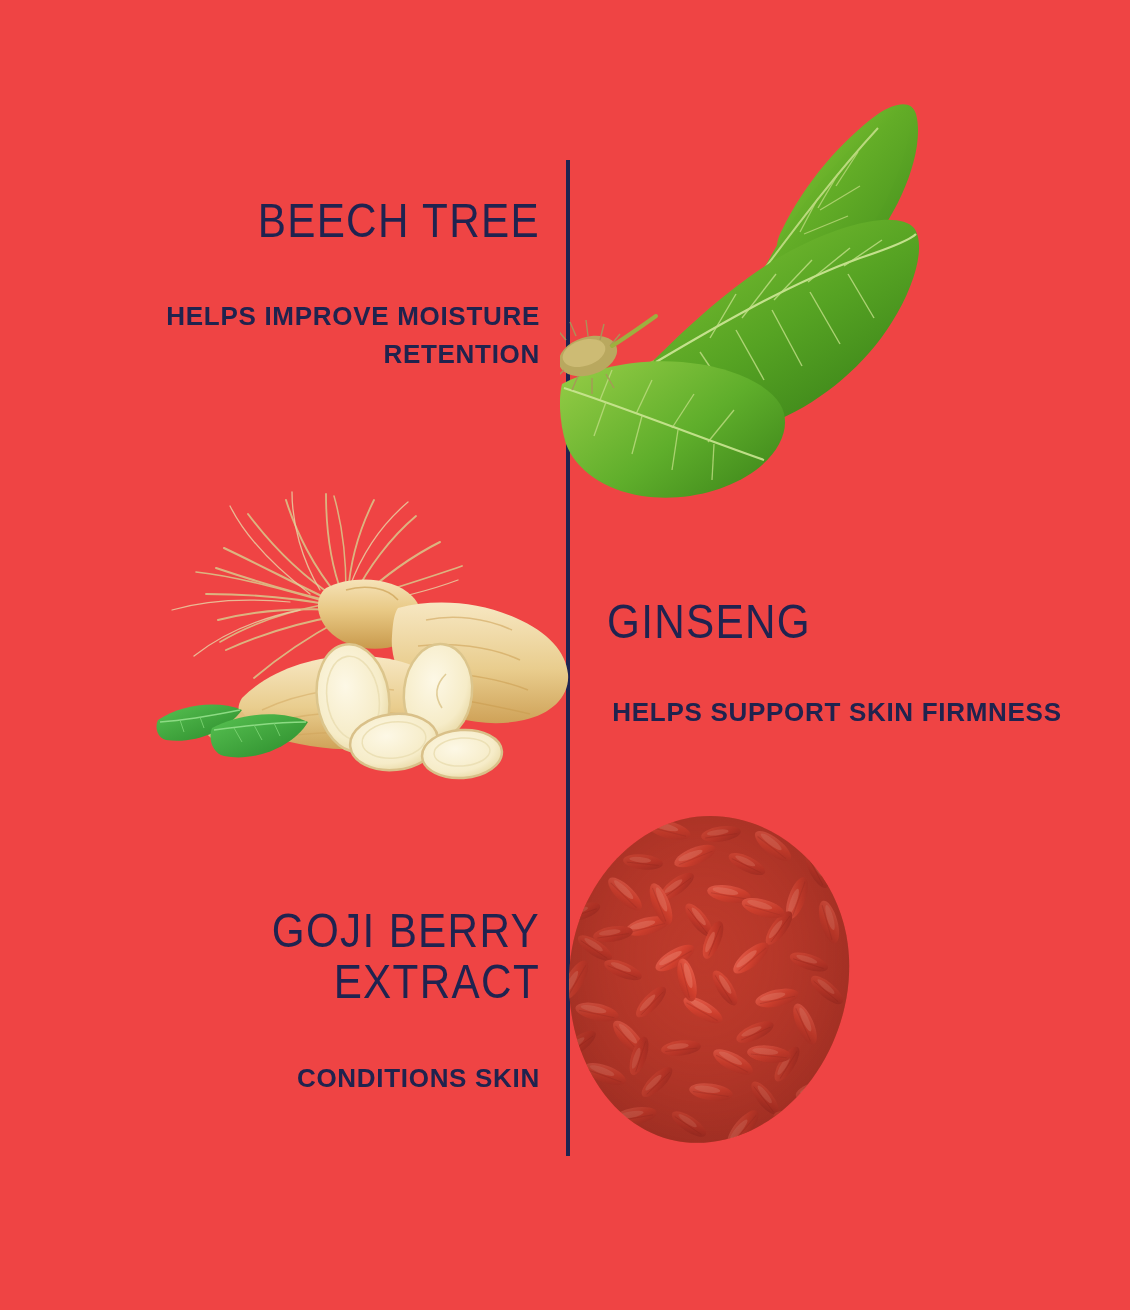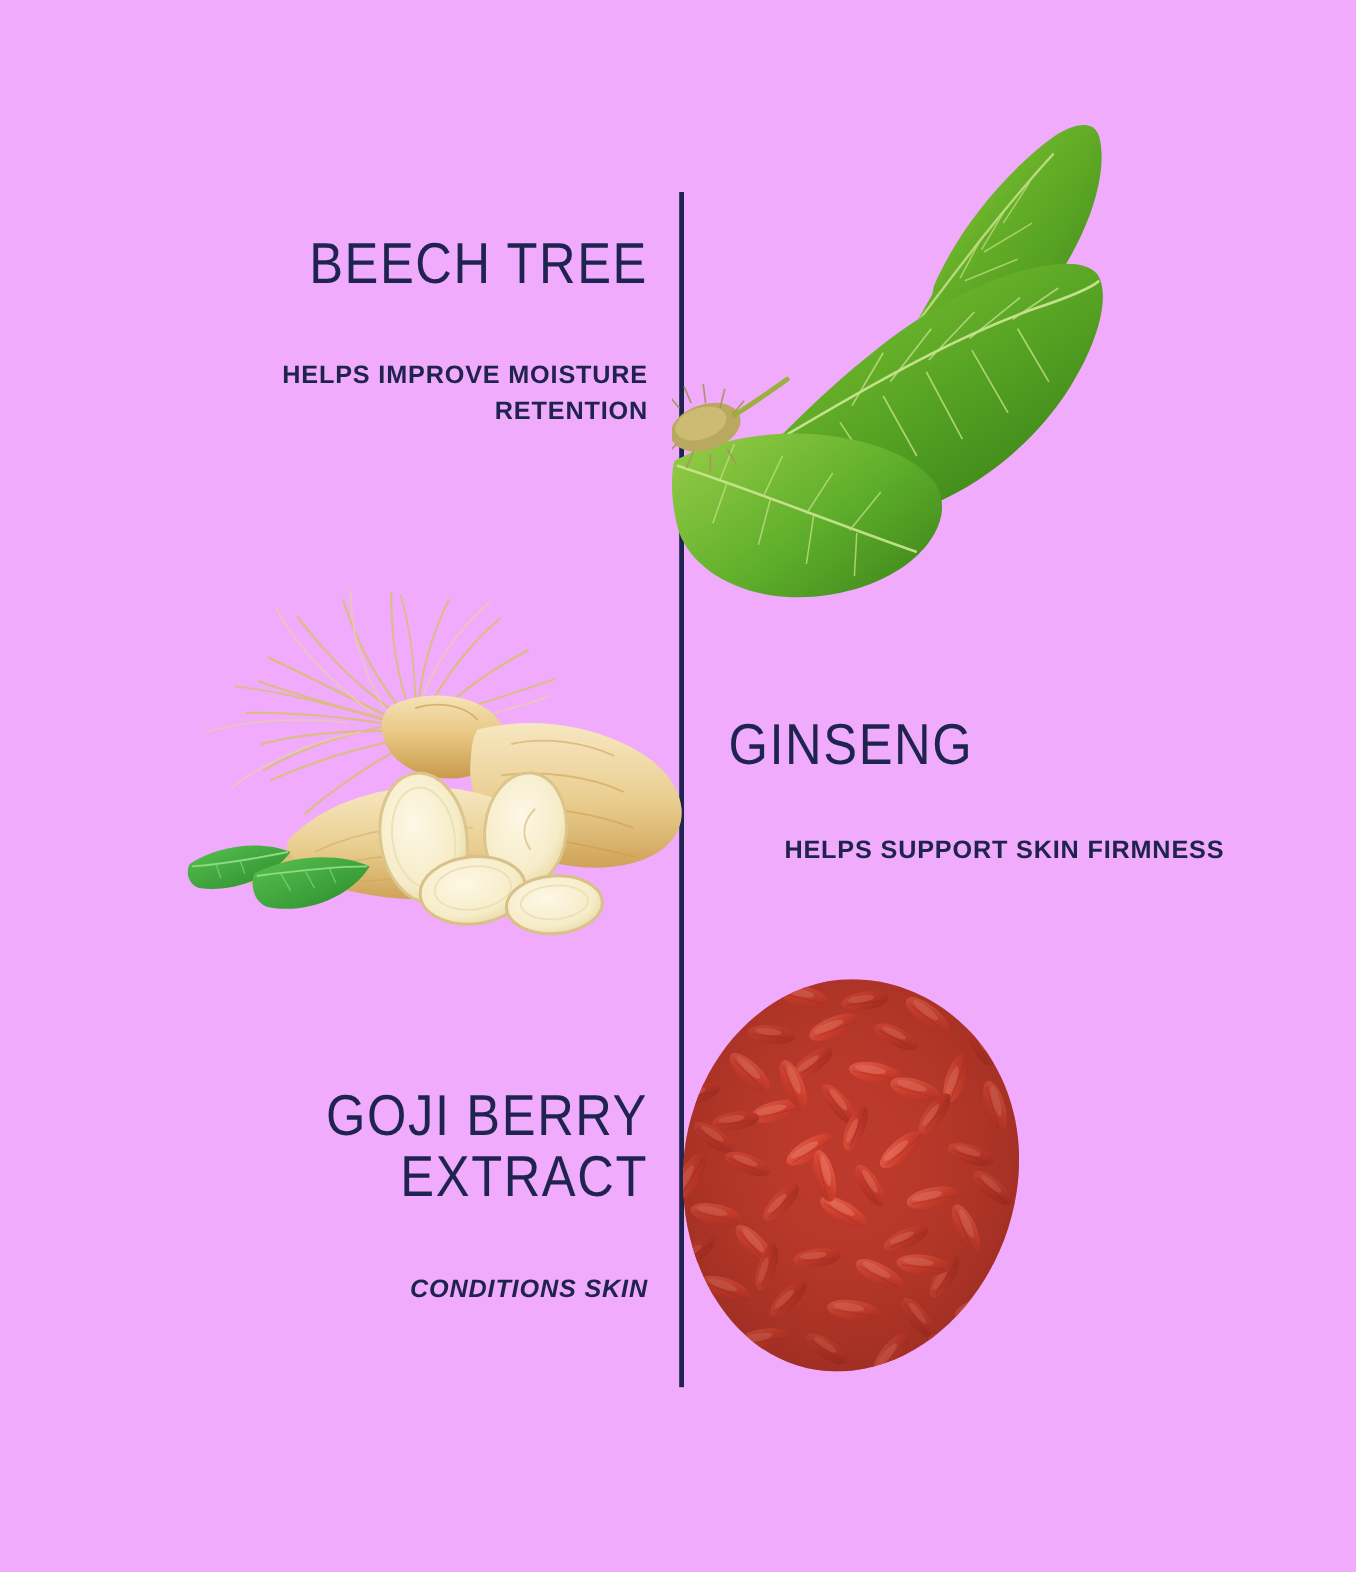--- a/index.html
+++ b/index.html
@@ -8,21 +8,21 @@
     padding: 0;
     background: #ffffff;
   }
   body {
     font-family: "Liberation Sans", sans-serif;
   }
   #stage {
     position: relative;
     width: 1130px;
     height: 1310px;
-    background: #f0abfc;
+    background: #ef4444;
     overflow: hidden;
   }
 
   
   .divider {
     position: absolute;
     left: 566px;
     top: 160px;
     width: 4px;
     height: 996px;
@@ -42,21 +42,21 @@
     transform: scaleX(0.88);
   }
   .ingredient-sub {
     position: absolute;
     margin: 0;
     font-family: "Liberation Sans", sans-serif;
     font-weight: 700;
     color: #20234e;
     letter-spacing: 0.7px;
     line-height: 1.45;
-    font-size: 21px;
+    font-size: 26px;
   }
 
   
   .beech-title {
     left: 150px;
     top: 196px;
     width: 390px;
     text-align: right;
     transform-origin: right center;
     font-size: 48px;
@@ -91,21 +91,20 @@
     width: 390px;
     text-align: right;
     transform-origin: right center;
     font-size: 48px;
   }
   .goji-sub {
     left: 140px;
     top: 1060px;
     width: 400px;
     text-align: right;
-    font-style: italic;
   }
 
   
   .art {
     position: absolute;
     display: block;
   }
   .beech-art  { left: 560px; top: 88px;  width: 360px; height: 430px; }
   .ginseng-art{ left: 150px; top: 470px; width: 420px; height: 310px; }
   .goji-art   { left: 565px; top: 812px; width: 290px; height: 345px; }

